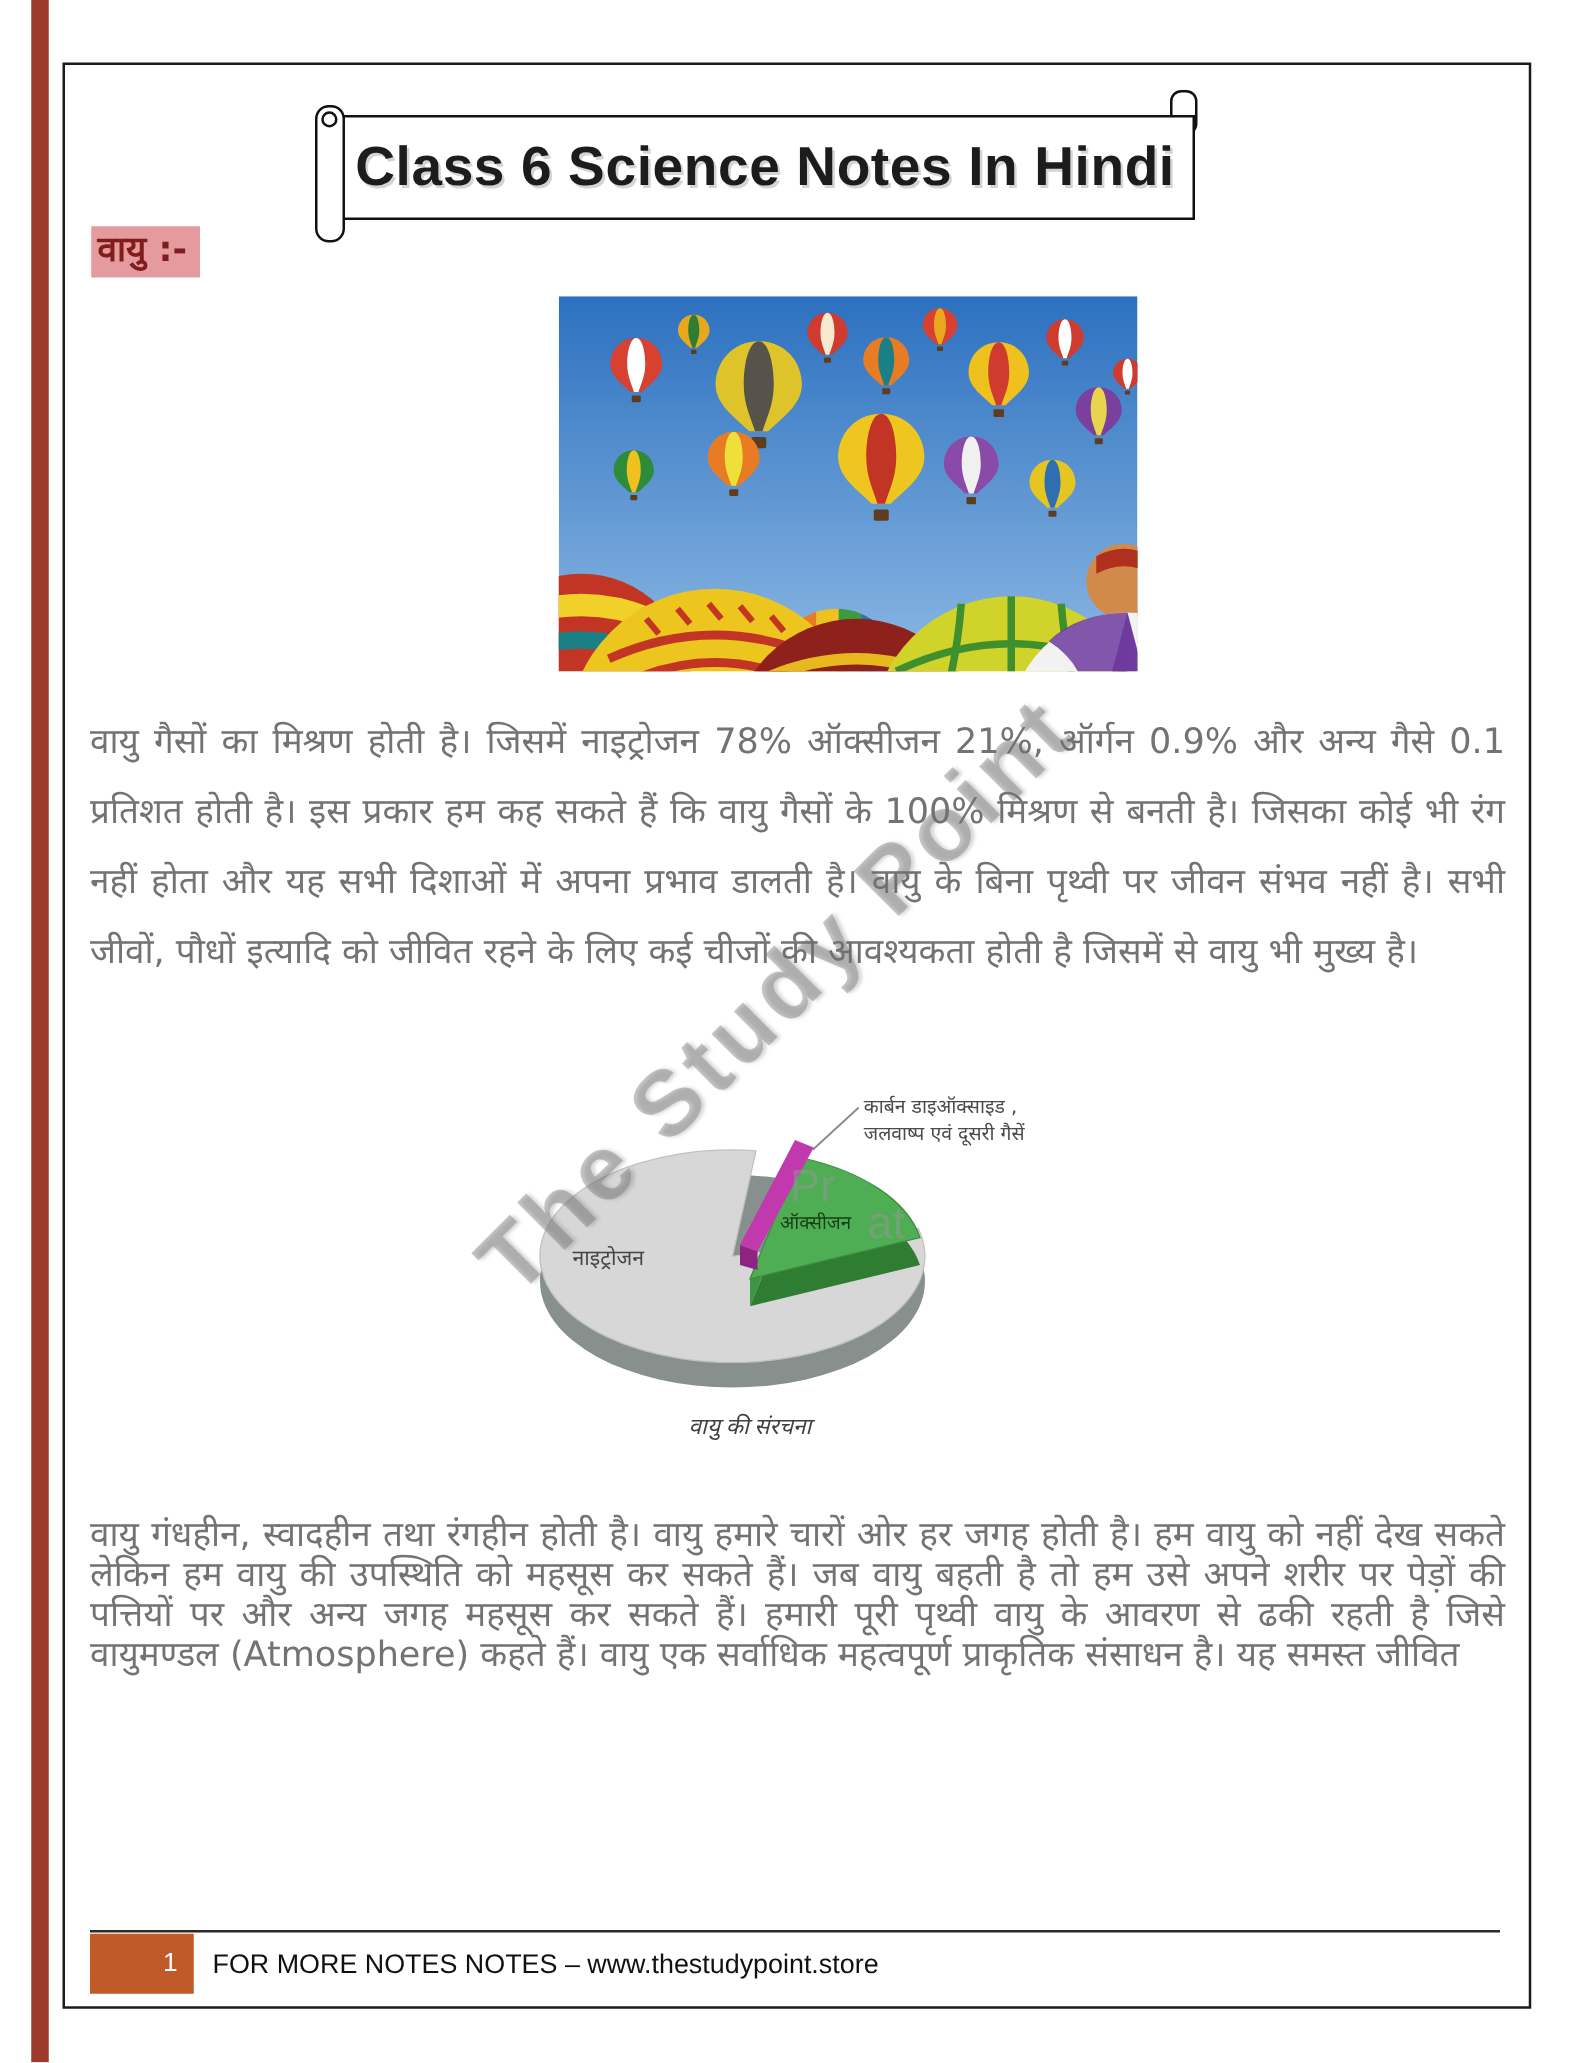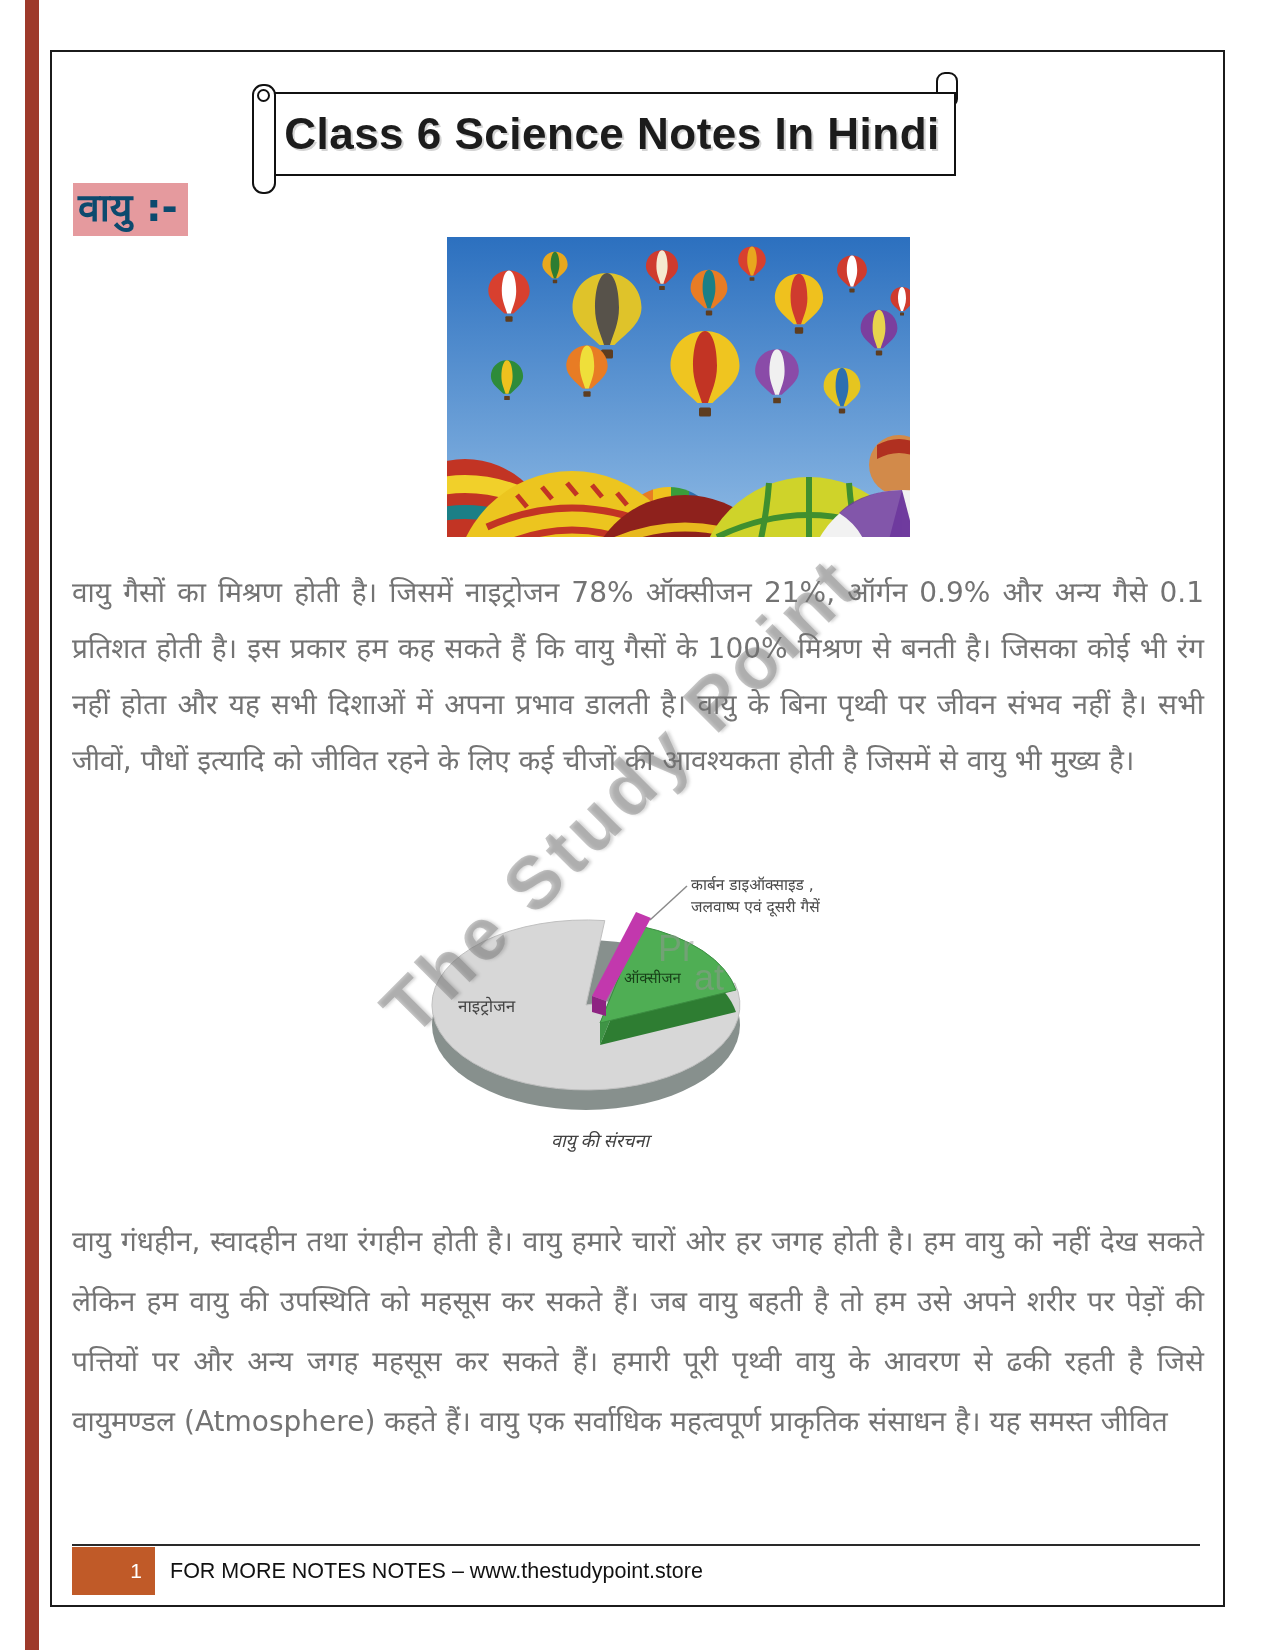--- a/index.html
+++ b/index.html
@@ -11,37 +11,37 @@
   
   .scroll-curl-right{position:absolute;left:936px;top:72px;width:18px;height:32px;background:#fff;border:2.5px solid #111;border-radius:9px;}
   .scroll-band{position:absolute;left:268px;top:92px;width:684px;height:80px;background:#fff;border:2.5px solid #111;
                display:flex;align-items:center;justify-content:center;}
   .scroll-roll-left{position:absolute;left:252px;top:84px;width:20px;height:106px;background:#fff;border:2.5px solid #111;border-radius:11px;}
   .scroll-roll-left:before{content:"";position:absolute;left:3px;top:3px;width:9px;height:9px;border:2px solid #111;border-radius:50%;}
   .doc-title{font-family:"Liberation Sans",sans-serif;font-size:44px;font-weight:600;color:#1c1c1c;
              letter-spacing:.5px;white-space:nowrap;text-shadow:2px 2px 0 #d4d4d4;}
 
   .topic-heading{position:absolute;left:73px;top:179px;}
-  .topic-heading span{background:#e59a9e;color:#0c4a6e;font-size:39px;font-weight:bold;padding:2px 10px 6px 5px;}
+  .topic-heading span{background:#e59a9e;color:#7f1d1d;font-size:28px;font-weight:bold;padding:2px 10px 6px 5px;}
 
   .balloons{position:absolute;left:447px;top:237px;width:463px;height:300px;}
   .pie-fig{position:absolute;left:400px;top:820px;width:460px;height:300px;z-index:1;}
   .pie-caption{position:absolute;left:460px;top:1128px;width:280px;text-align:center;
                font-family:"Liberation Serif",serif;font-style:italic;font-size:18px;color:#404040;z-index:2;}
 
   .para{position:absolute;left:72px;width:1132px;font-size:28px;text-align:justify;color:#737373;z-index:2;}
   .para-1{top:565px;line-height:56px;}
-  .para-2{top:1212px;line-height:60px;}
+  .para-2{top:1212px;line-height:32px;}
 
   .wm{position:absolute;left:340px;top:555px;width:560px;height:480px;display:flex;align-items:center;justify-content:center;
       z-index:6;pointer-events:none;}
   .wm span{transform:rotate(-45deg);font-family:"Liberation Sans",sans-serif;font-size:74px;font-weight:bold;
            letter-spacing:5px;color:rgba(120,120,120,.42);white-space:nowrap;text-shadow:2px 2px 3px rgba(90,90,90,.25);}
   .wm-frag{position:absolute;font-family:"Liberation Sans",sans-serif;z-index:3;pointer-events:none;}
-  .wm-frag.f1{left:632px;top:928px;font-size:36px;color:rgba(150,150,150,.5);margin-left:26px;}
+  .wm-frag.f1{left:632px;top:928px;font-size:36px;color:rgba(150,150,150,.5);}
   .wm-frag.f2{left:694px;top:930px;font-size:36px;color:rgba(150,150,150,.5);margin-top:27px;}
   .wm-frag.f3{left:456px;top:1000px;font-size:48px;letter-spacing:8px;color:rgba(160,160,160,.45);}
 
   .footer-rule{position:absolute;left:72px;top:1544px;width:1128px;height:2px;background:#2a2a2a;}
   .footer-pagebox{position:absolute;left:72px;top:1547px;width:83px;height:48px;background:#c05a28;color:#fff;
                   display:flex;align-items:center;justify-content:flex-end;padding-right:13px;box-sizing:border-box;
                   font-family:"Liberation Sans",sans-serif;font-size:21px;}
   .footer-text{position:absolute;left:170px;top:1547px;height:48px;display:flex;align-items:center;
                font-family:"Liberation Sans",sans-serif;font-size:21.5px;color:#111;}
 </style>

